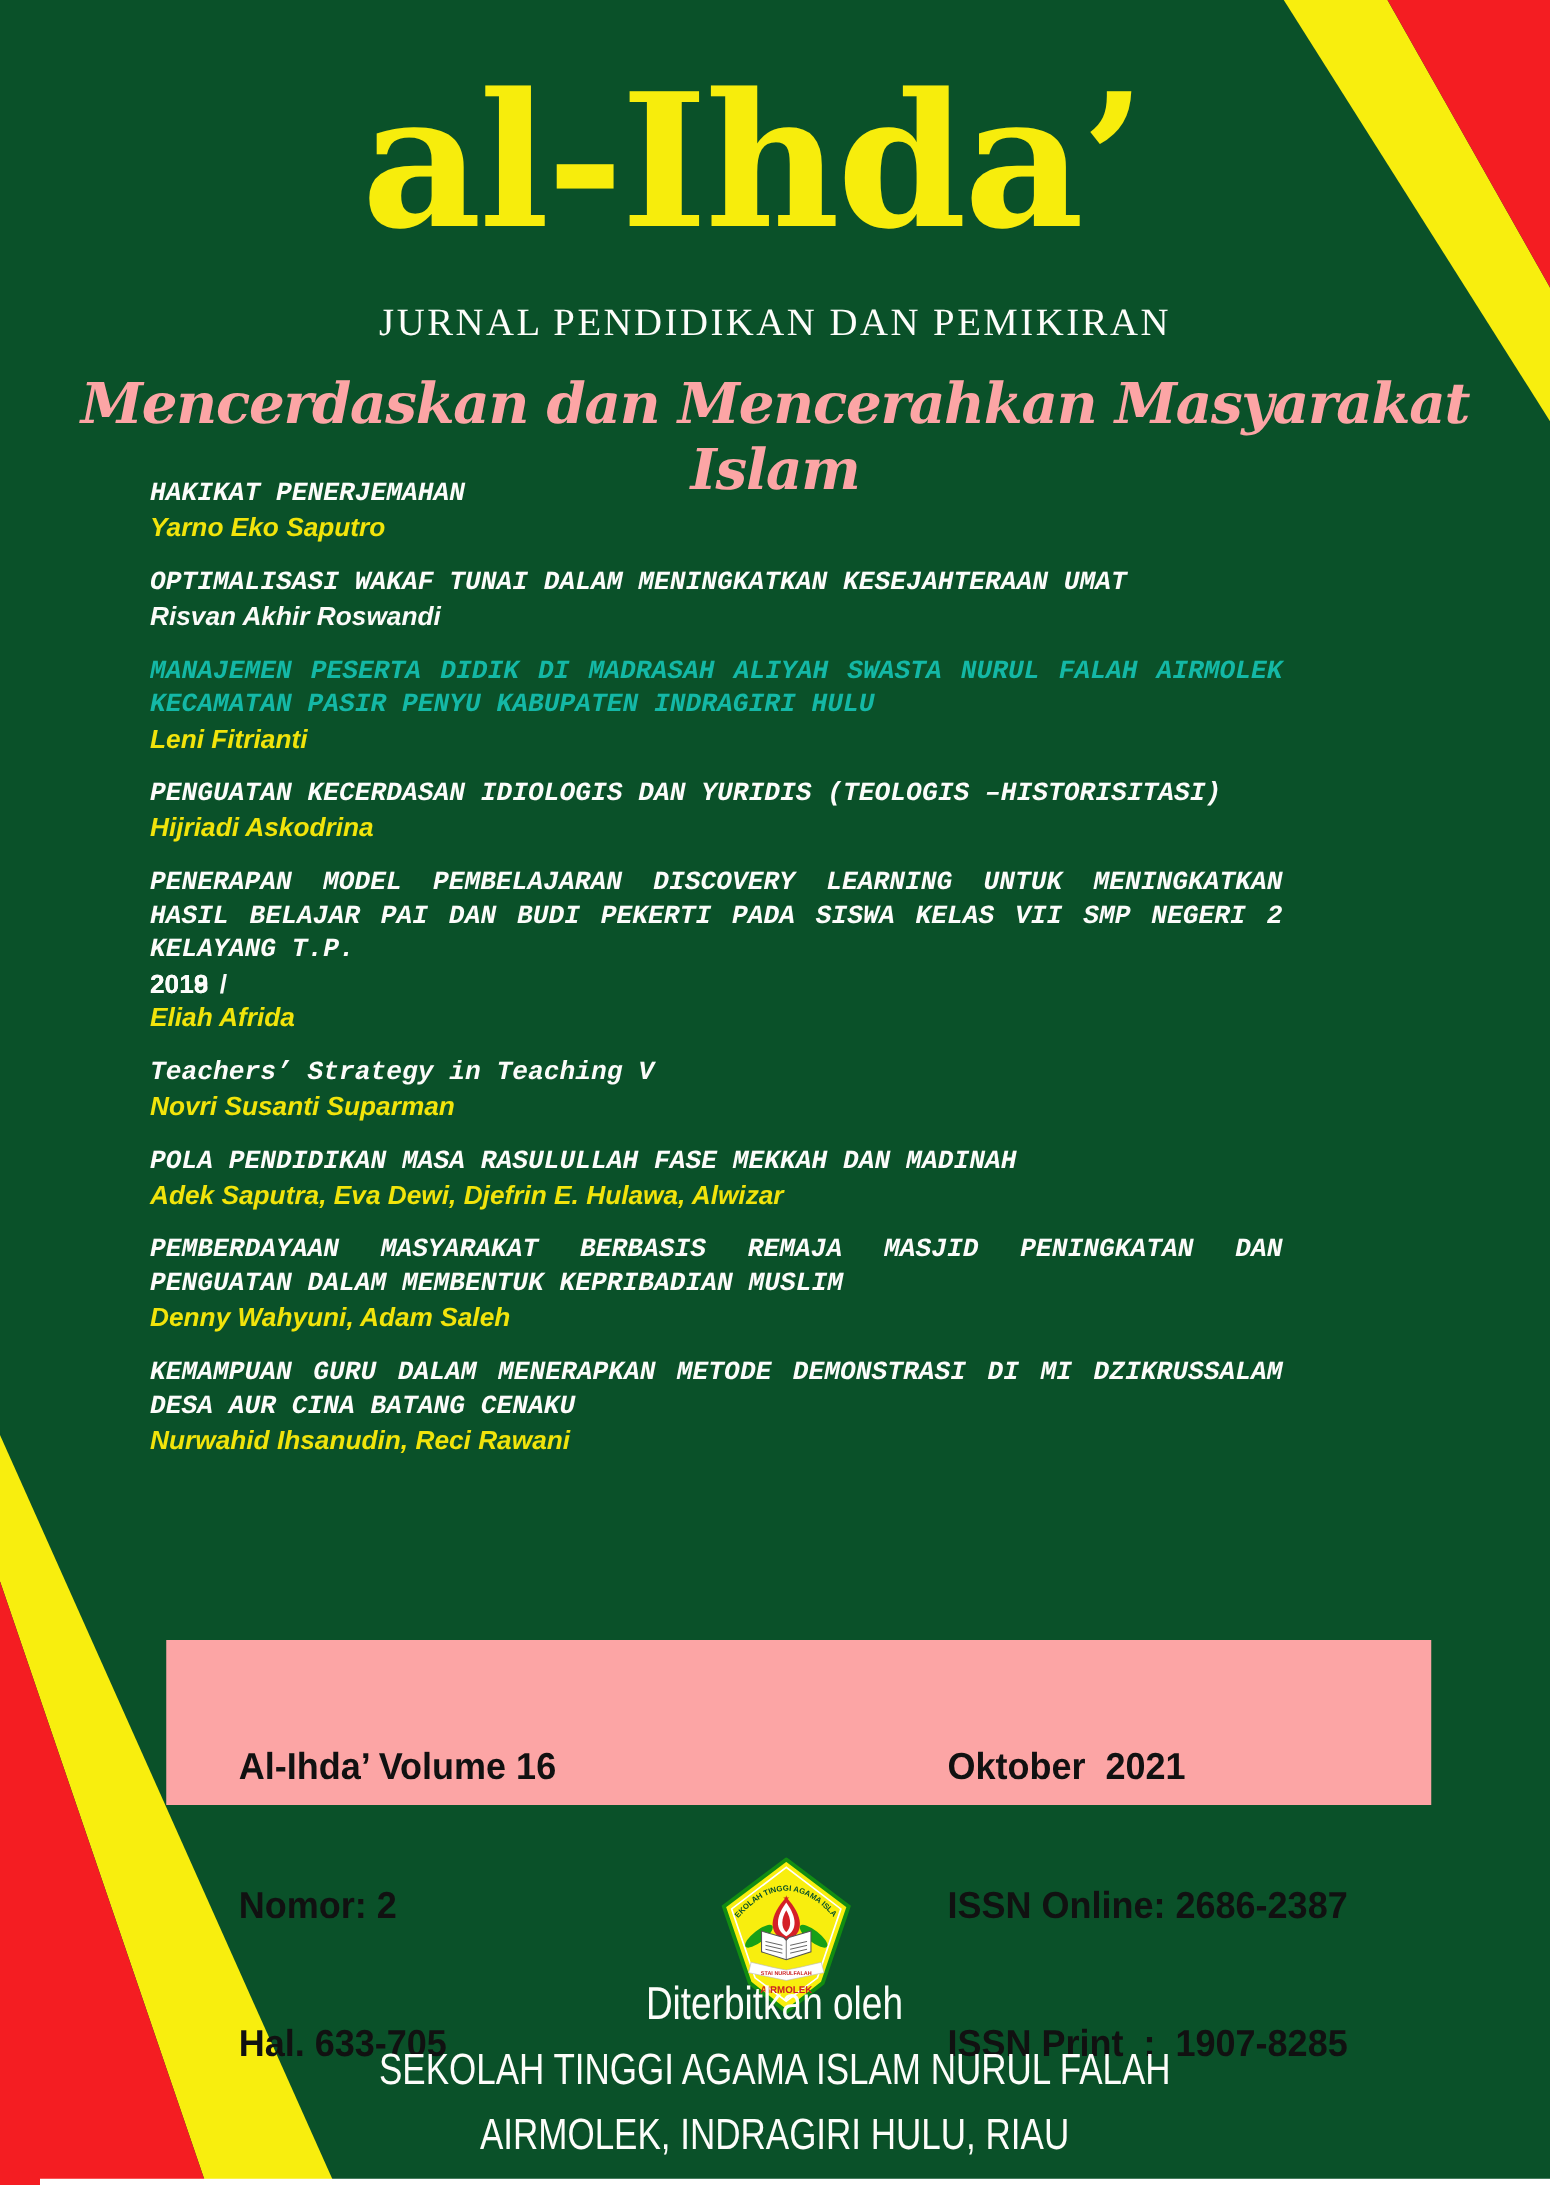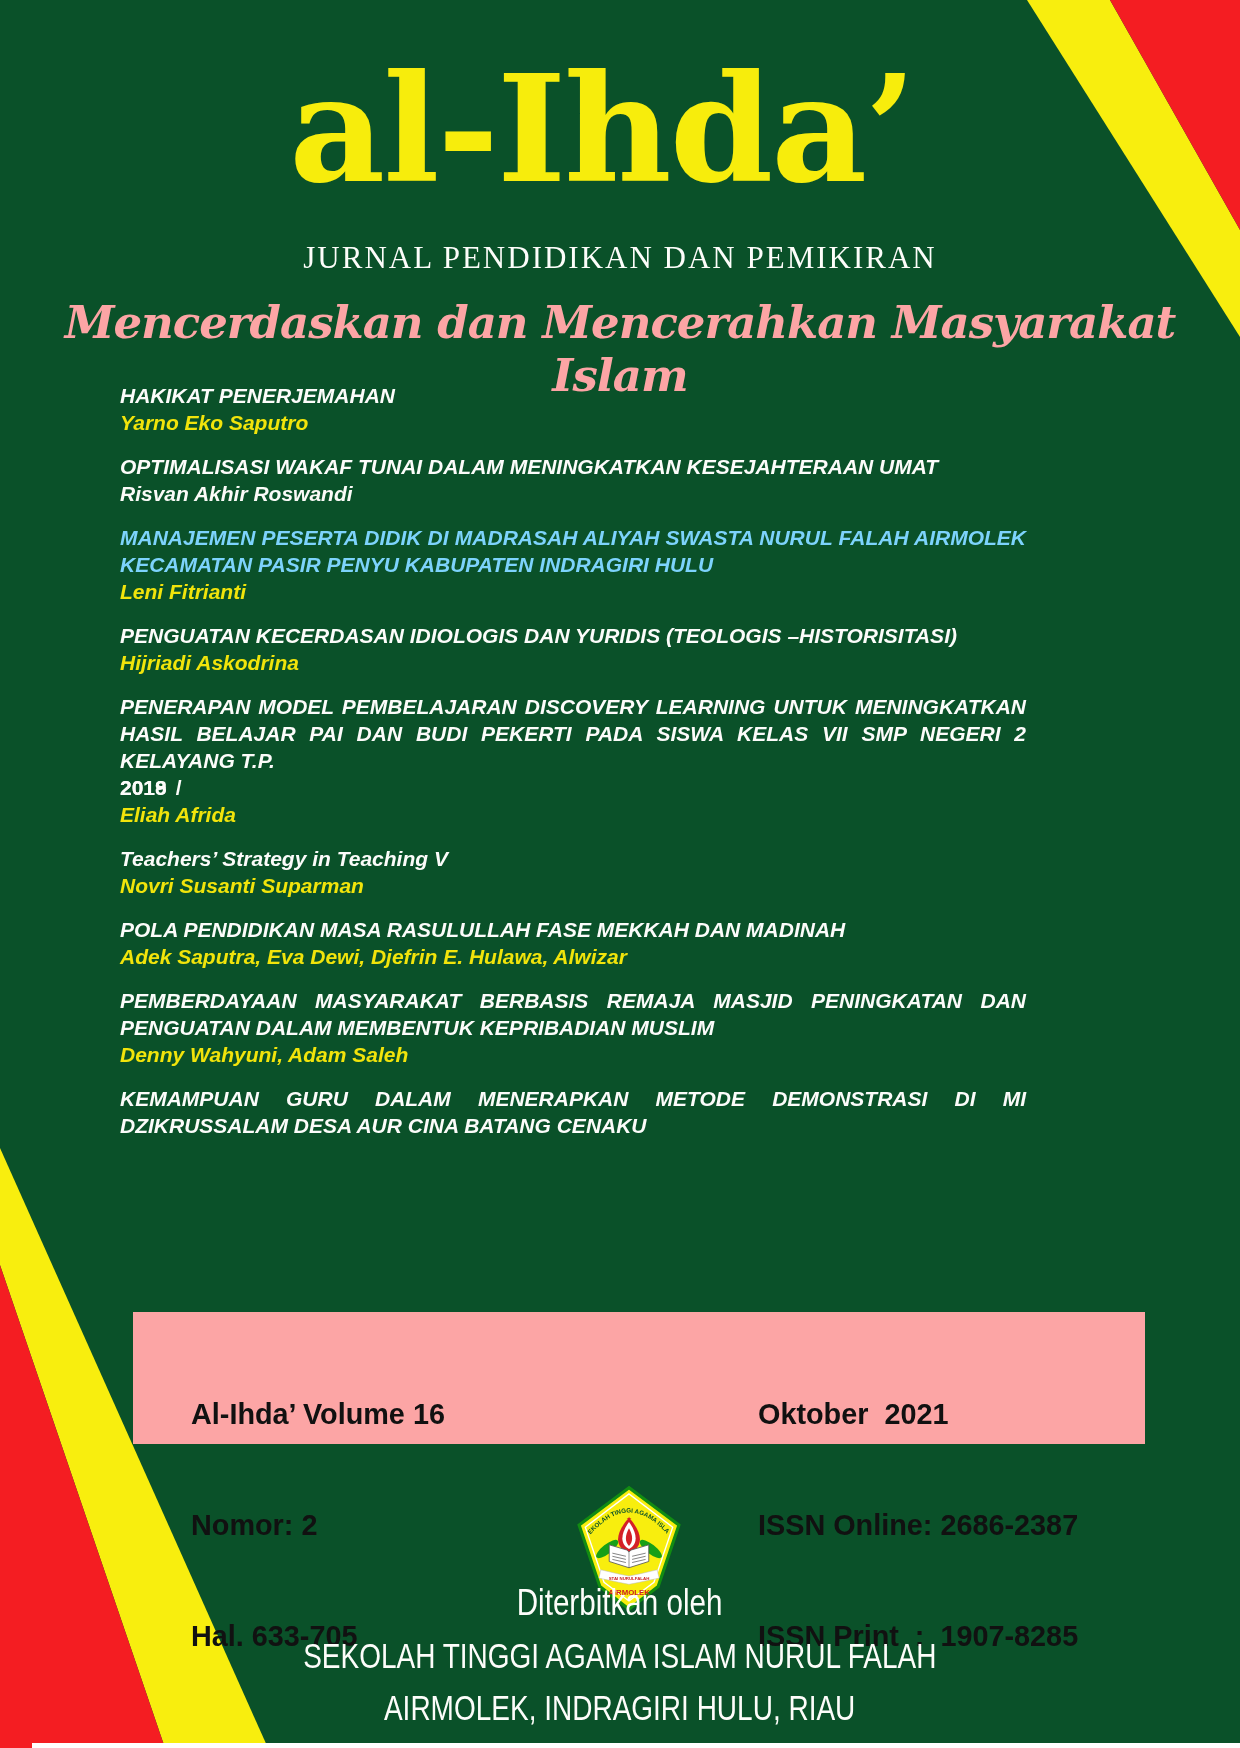--- a/index.html
+++ b/index.html
@@ -18,21 +18,21 @@
       font-family:"Liberation Serif",serif;font-weight:normal;
       font-size:31px;letter-spacing:2px;}
   .journal-tagline{position:absolute;top:296px;left:0;width:100%;
       font-family:"DejaVu Serif",serif;font-style:italic;font-weight:bold;
       font-size:45px;letter-spacing:-1px;}
 
   
   .article-list{position:absolute;left:120px;top:382px;width:906px;}
   .article{margin-bottom:17px;}
   .article-title{font-size:21px;line-height:27px;font-weight:bold;font-style:italic;
-      text-align:justify;}
+      text-align:justify;font-family:Liberation Mono, monospace;}
   .article-authors{font-size:21px;line-height:27px;font-weight:bold;font-style:italic;}
   .author-yellow{color:#f1e40b;}
   .author-white{color:#fbfbf8;}
   .year-line{font-size:21px;line-height:27px;font-weight:bold;}
   .year-stack{position:relative;display:inline-block;width:50px;height:27px;vertical-align:top;}
   .year-stack span{position:absolute;left:0;top:0;}
 
   
   .info-box{position:absolute;left:133px;top:1312px;width:1012px;height:132px;}
   .info-col{position:absolute;top:9px;font-weight:bold;font-size:30px;line-height:37px;
@@ -77,21 +77,21 @@
         <div class="article-authors author-yellow">Yarno Eko Saputro</div>
       </div>
 
       <div class="article">
         <div class="article-title" style="color:#fcfcfa;">OPTIMALISASI WAKAF TUNAI DALAM MENINGKATKAN KESEJAHTERAAN UMAT</div>
 
         <div class="article-authors author-white">Risvan Akhir Roswandi</div>
       </div>
 
       <div class="article">
-        <div class="article-title" style="color:#7dd3fc;">MANAJEMEN PESERTA DIDIK DI MADRASAH ALIYAH SWASTA NURUL FALAH AIRMOLEK KECAMATAN PASIR PENYU KABUPATEN INDRAGIRI HULU</div>
+        <div class="article-title" style="color:#14b8a6;">MANAJEMEN PESERTA DIDIK DI MADRASAH ALIYAH SWASTA NURUL FALAH AIRMOLEK KECAMATAN PASIR PENYU KABUPATEN INDRAGIRI HULU</div>
 
         <div class="article-authors author-yellow">Leni Fitrianti</div>
       </div>
 
       <div class="article">
         <div class="article-title" style="color:#fcfcfa;">PENGUATAN KECERDASAN IDIOLOGIS DAN YURIDIS (TEOLOGIS –HISTORISITASI)</div>
 
         <div class="article-authors author-yellow">Hijriadi Askodrina</div>
       </div>
 
@@ -120,20 +120,21 @@
 
       <div class="article">
         <div class="article-title" style="color:#fcfcfa;">PEMBERDAYAAN MASYARAKAT BERBASIS REMAJA MASJID PENINGKATAN DAN PENGUATAN DALAM MEMBENTUK KEPRIBADIAN MUSLIM</div>
 
         <div class="article-authors author-yellow">Denny Wahyuni, Adam Saleh</div>
       </div>
 
       <div class="article">
         <div class="article-title" style="color:#fcfcfa;">KEMAMPUAN GURU DALAM MENERAPKAN METODE DEMONSTRASI DI MI DZIKRUSSALAM DESA AUR CINA BATANG CENAKU</div>
 
+        <div class="article-authors author-yellow">Nurwahid Ihsanudin, Reci Rawani</div>
       </div>
     </div>
 
     <div class="info-box" style="background:#fca5a5;">
       <div class="info-col info-col-left">
         <div>Al-Ihda’ Volume 16</div>
         <div>Nomor: 2</div>
         <div>Hal. 633-705</div>
       </div>
       <div class="info-col info-col-right">

